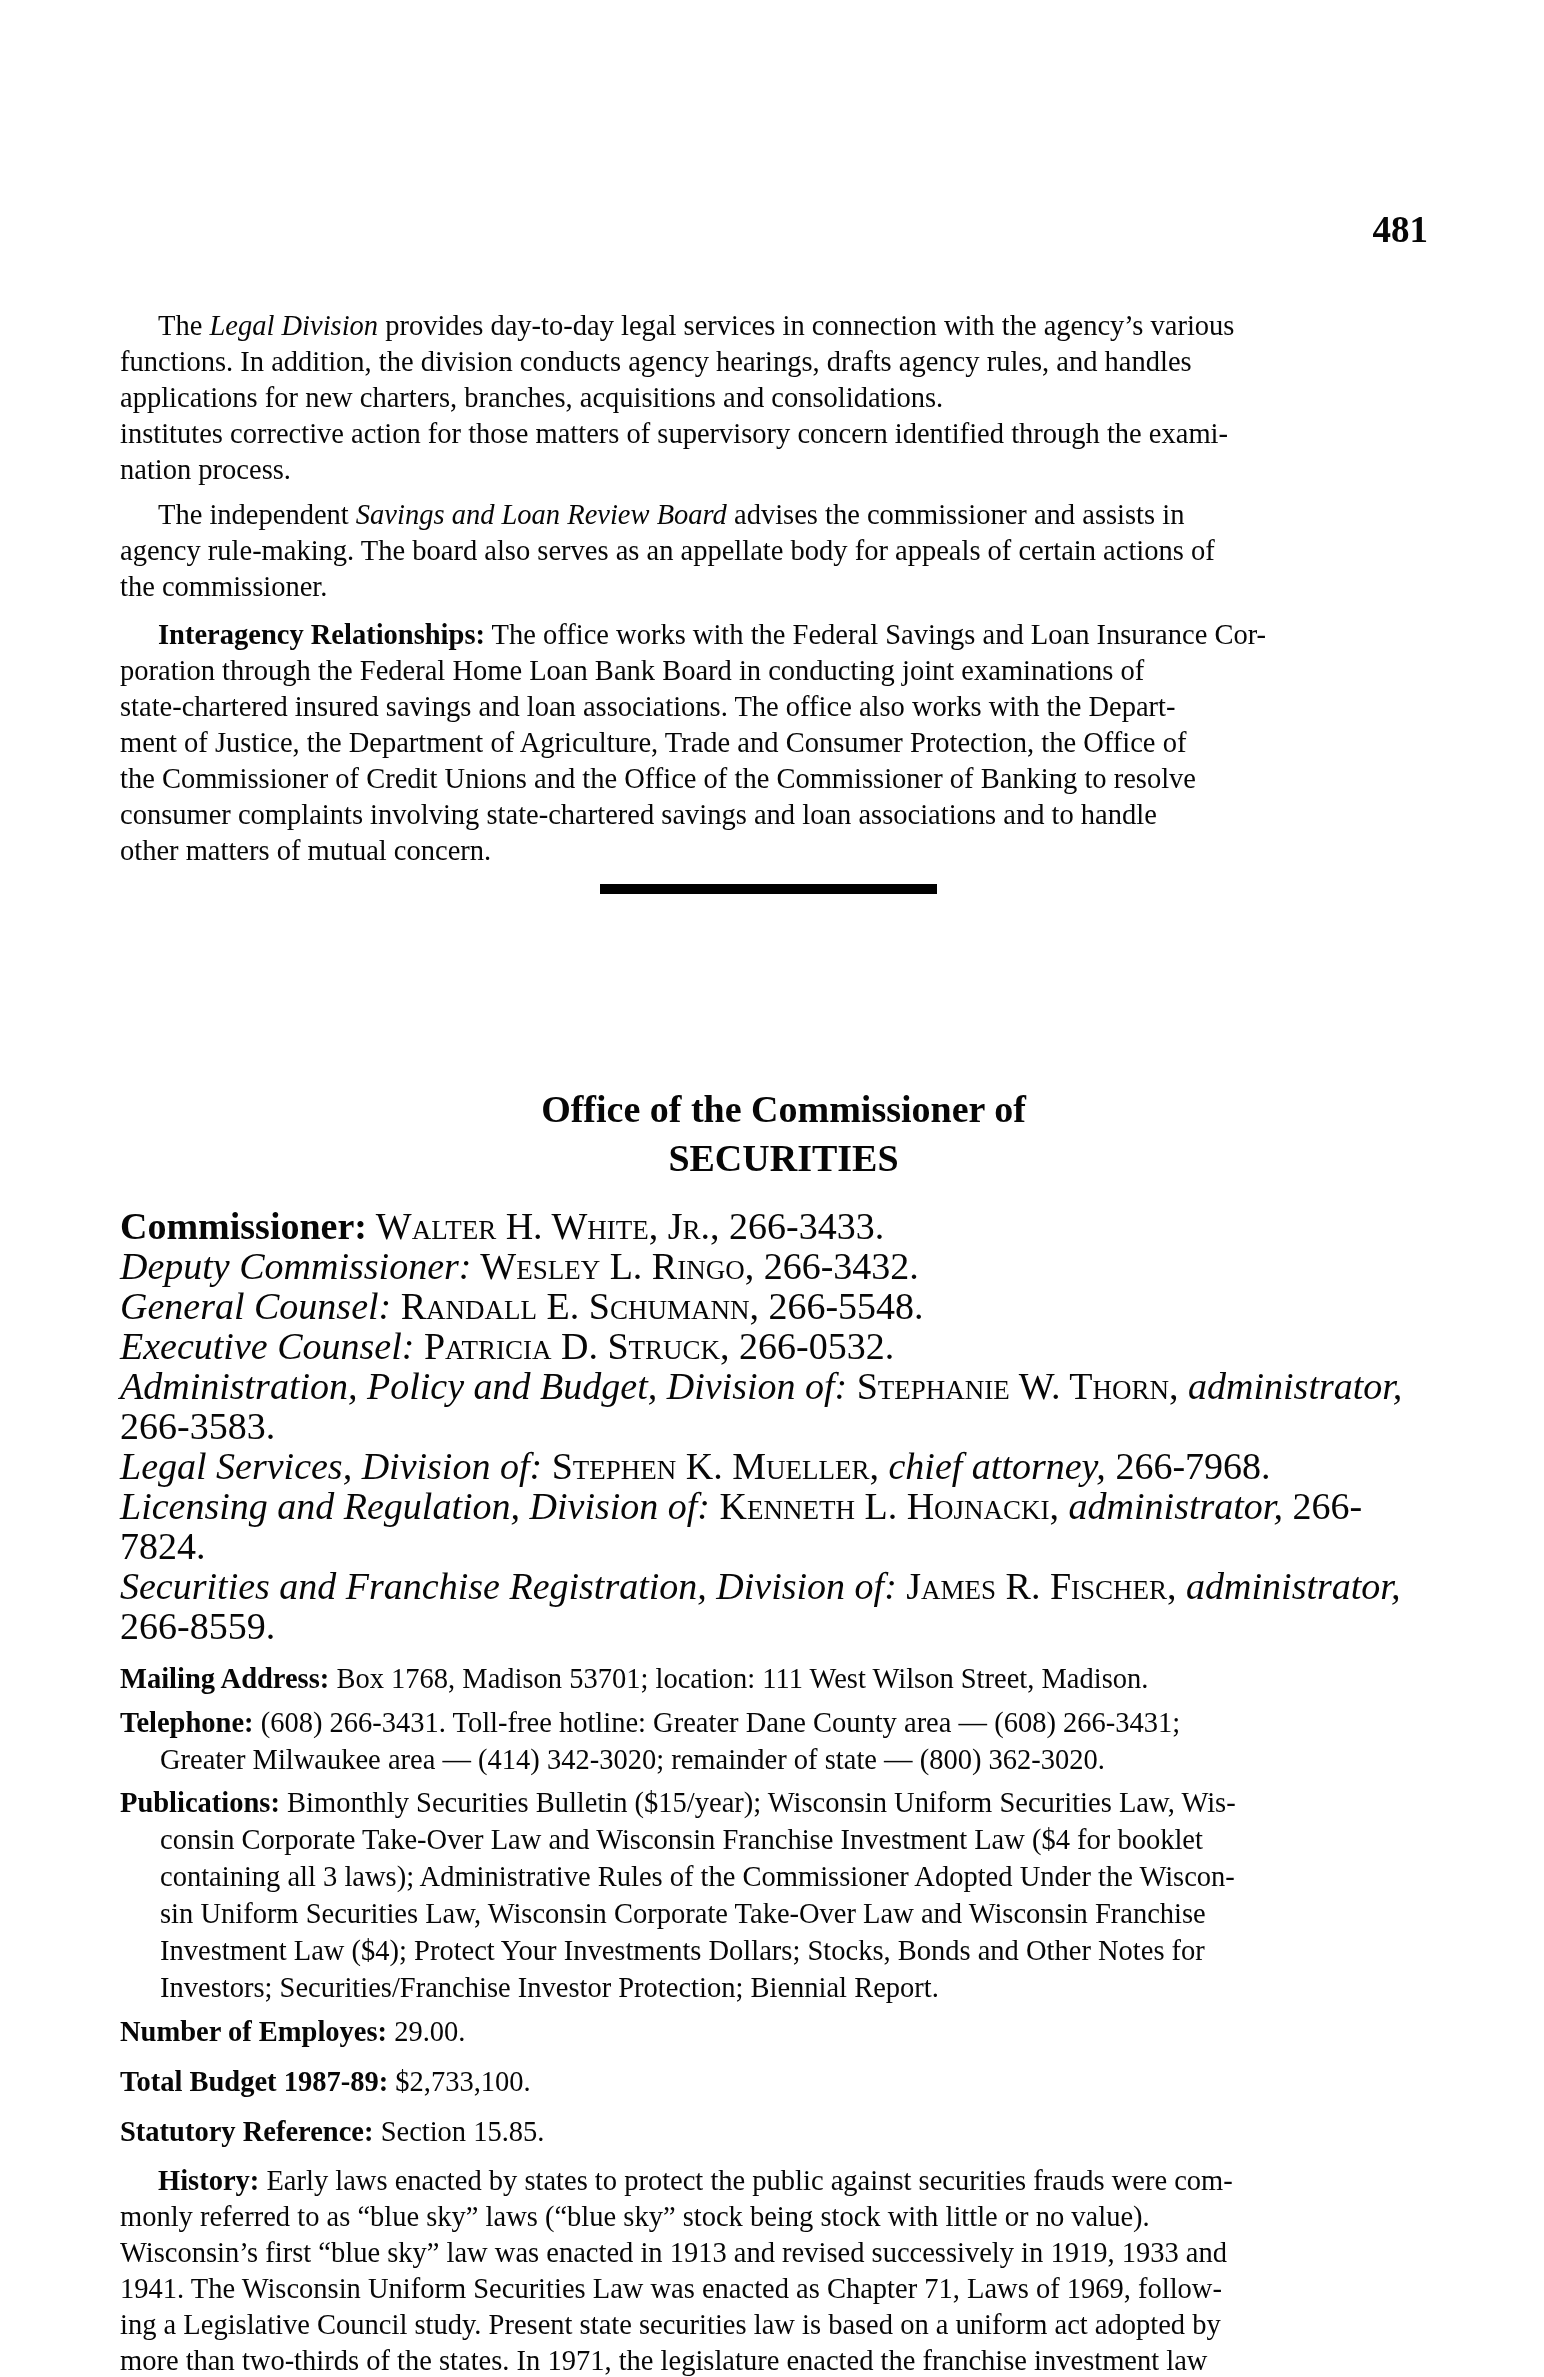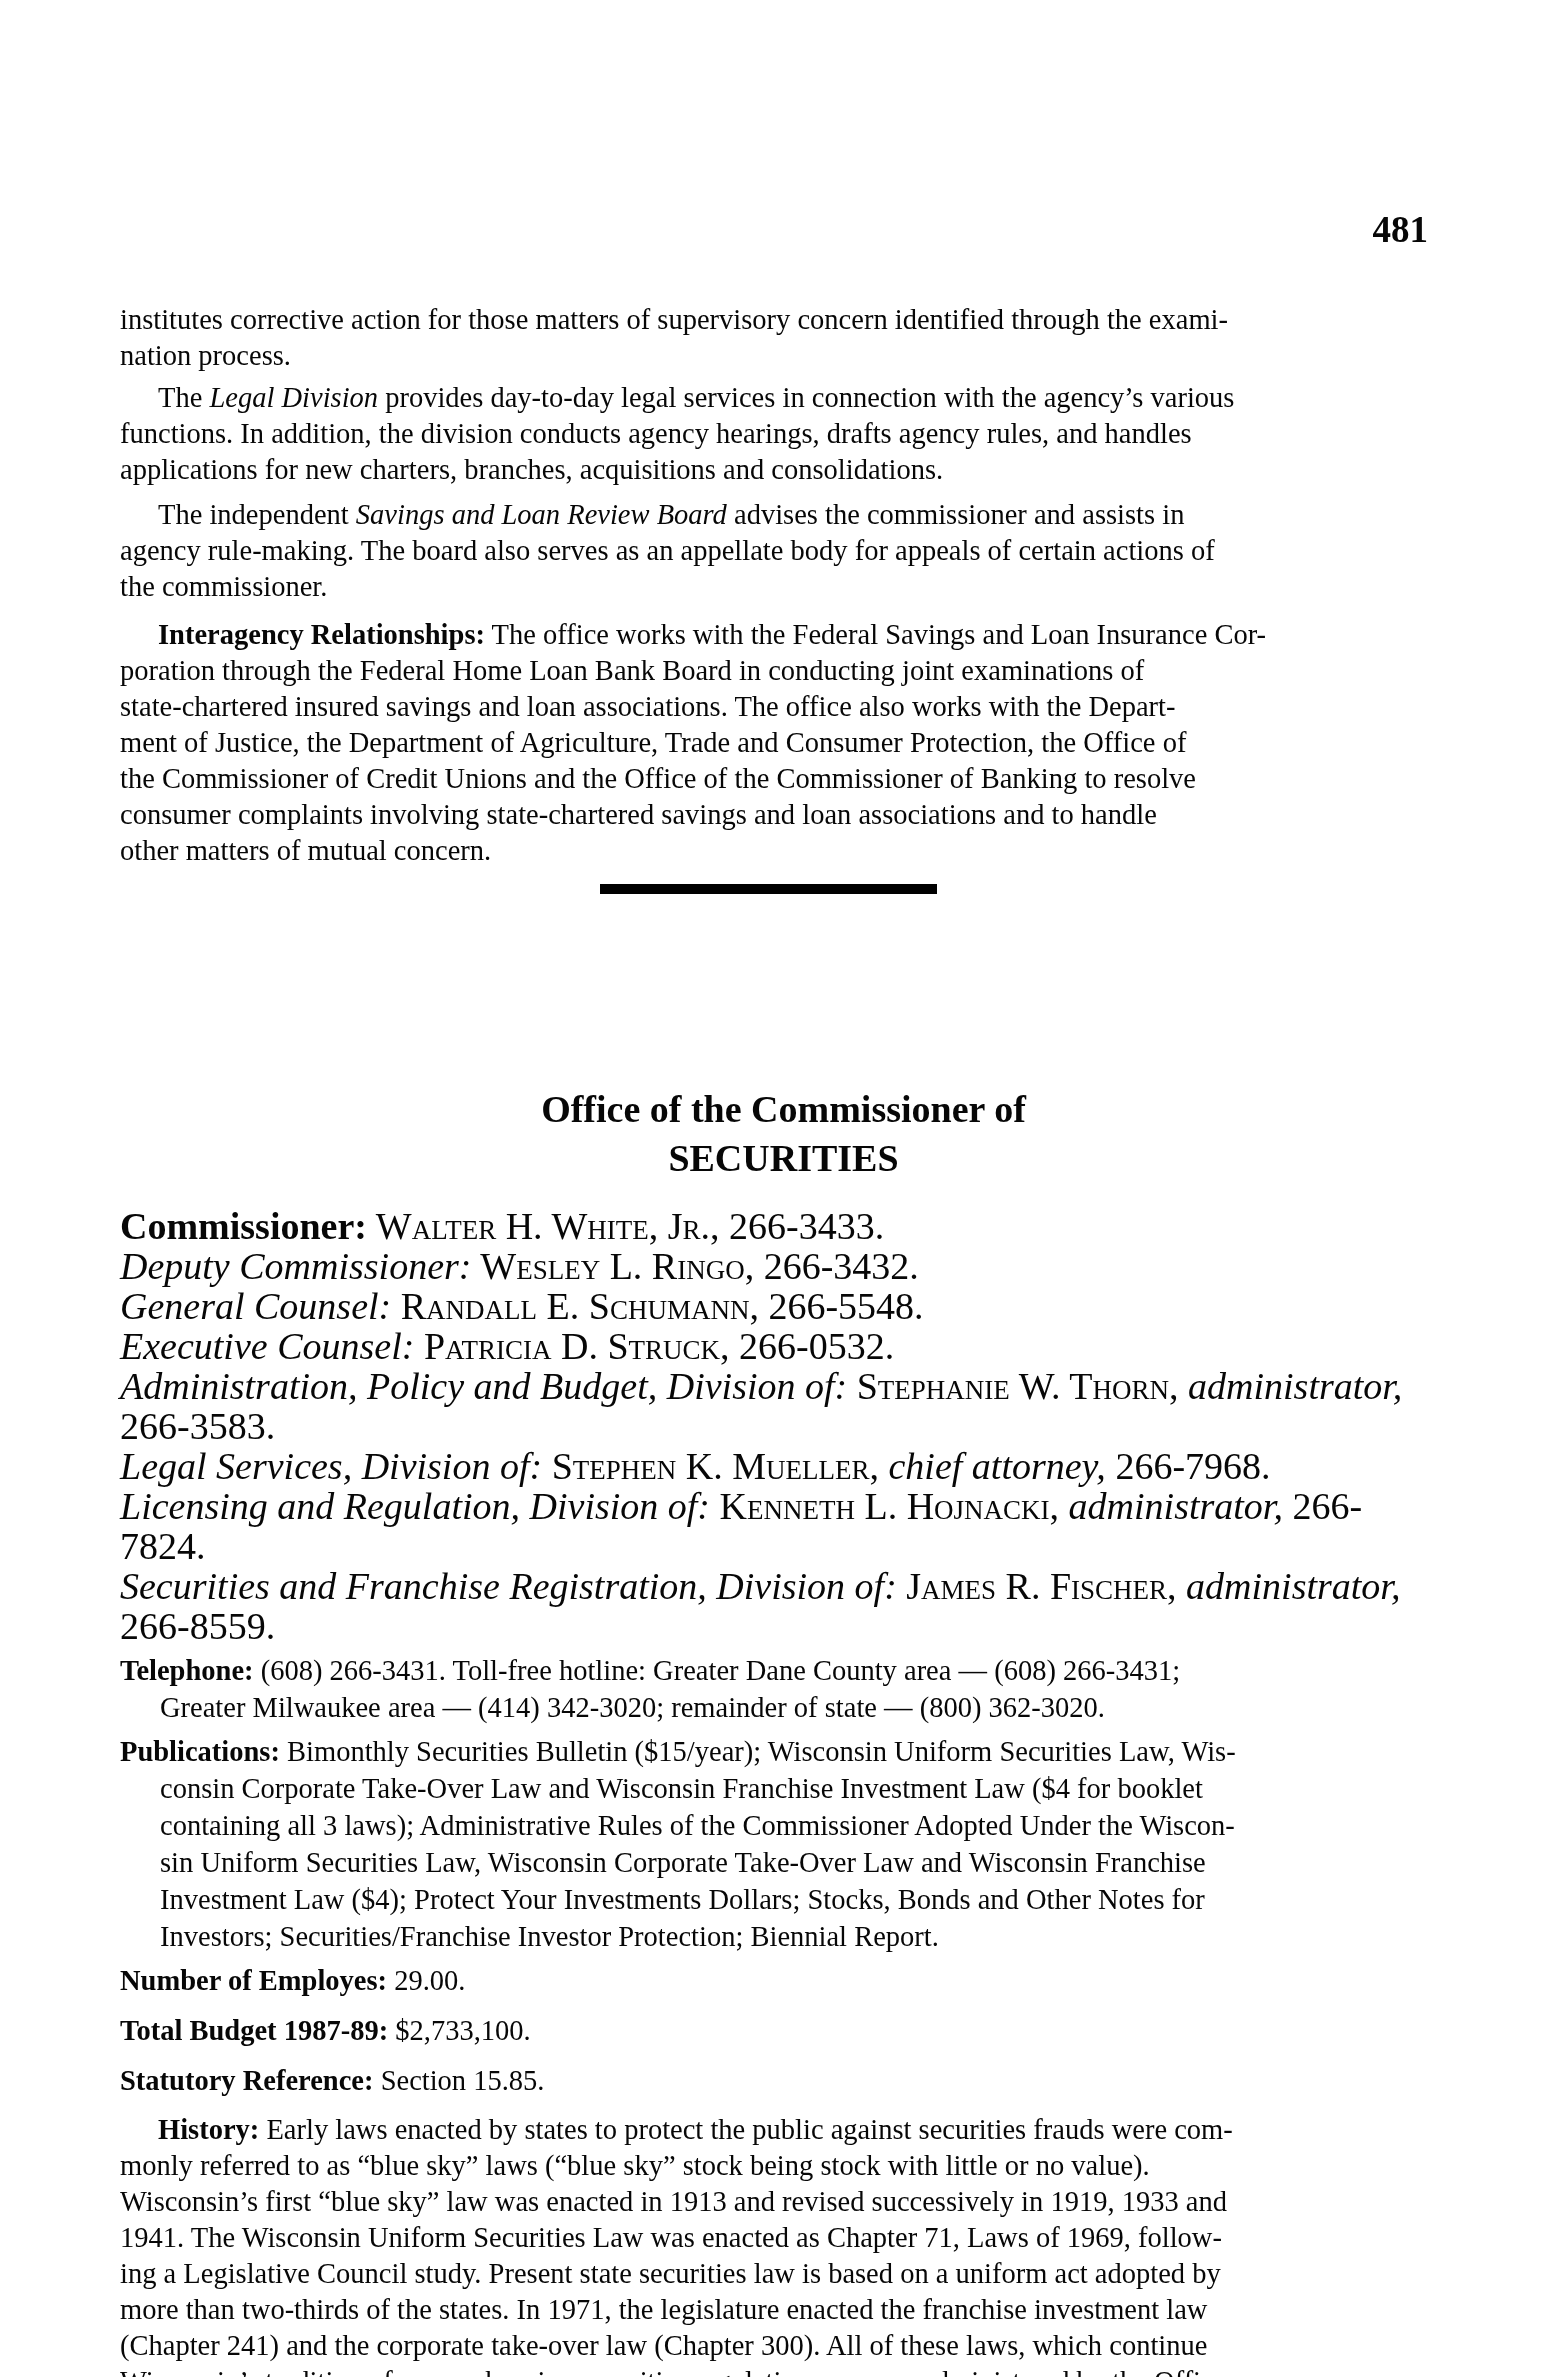--- a/index.html
+++ b/index.html
@@ -67,26 +67,26 @@
 </style>
 </head>
 <body>
 
 <div class="page">
 
   <div class="page-number">481</div>
 
   <div class="body-col">
 
-    <p class="para"><span>institutes corrective action for those matters of supervisory concern identified through the exami-
-nation process.</span></p>
-
     <p class="para indent mt-12"><span>The </span><i>Legal Division</i><span> provides day-to-day legal services in connection with the agency’s various
 functions.  In addition, the division conducts agency hearings, drafts agency rules, and handles
 applications for new charters, branches, acquisitions and consolidations.</span></p>
+
+    <p class="para"><span>institutes corrective action for those matters of supervisory concern identified through the exami-
+nation process.</span></p>
 
     <p class="para indent mt-20"><span>The independent </span><i>Savings and Loan Review Board</i><span> advises the commissioner and assists in
 agency rule-making.  The board also serves as an appellate body for appeals of certain actions of
 the commissioner.</span></p>
 
     <p class="para indent mt-22"><b>Interagency Relationships:</b><span> The office works with the Federal Savings and Loan Insurance Cor-
 poration through the Federal Home Loan Bank Board in conducting joint examinations of
 state-chartered insured savings and loan associations.  The office also works with the Depart-
 ment of Justice, the Department of Agriculture, Trade and Consumer Protection, the Office of
 the Commissioner of Credit Unions and the Office of the Commissioner of Banking to resolve
@@ -104,20 +104,21 @@
       <li><b>Commissioner:</b><span class="sc"> Walter H. White, Jr.,</span><span> 266-3433.</span></li>
       <li><i>Deputy Commissioner:</i><span class="sc"> Wesley L. Ringo,</span><span> 266-3432.</span></li>
       <li><i>General Counsel:</i><span class="sc"> Randall E. Schumann,</span><span> 266-5548.</span></li>
       <li><i>Executive Counsel:</i><span class="sc"> Patricia D. Struck,</span><span> 266-0532.</span></li>
       <li><i>Administration, Policy and Budget, Division of:</i><span class="sc"> Stephanie W. Thorn,</span><i> administrator,</i><span> 266-3583.</span></li>
       <li><i>Legal Services, Division of:</i><span class="sc"> Stephen K. Mueller,</span><i> chief attorney,</i><span> 266-7968.</span></li>
       <li><i>Licensing and Regulation, Division of:</i><span class="sc"> Kenneth L. Hojnacki,</span><i> administrator,</i><span> 266-7824.</span></li>
       <li><i>Securities and Franchise Registration, Division of:</i><span class="sc"> James R. Fischer,</span><i> administrator,</i><span> 266-8559.</span></li>
     </ul>
 
+    <p class="entry mt-30"><b>Mailing Address:</b><span> Box 1768, Madison 53701; location: 111 West Wilson Street, Madison.</span></p>
 
     <p class="entry mt-14"><b>Telephone:</b><span> (608) 266-3431. Toll-free hotline: Greater Dane County area — (608) 266-3431;
 Greater Milwaukee area — (414) 342-3020; remainder of state — (800) 362-3020.</span></p>
 
     <p class="entry mt-14"><b>Publications:</b><span> Bimonthly Securities Bulletin ($15/year); Wisconsin Uniform Securities Law, Wis-
 consin Corporate Take-Over Law and Wisconsin Franchise Investment Law ($4 for booklet
 containing all 3 laws); Administrative Rules of the Commissioner Adopted Under the Wiscon-
 sin Uniform Securities Law, Wisconsin Corporate Take-Over Law and Wisconsin Franchise
 Investment Law ($4); Protect Your Investments Dollars; Stocks, Bonds and Other Notes for
 Investors; Securities/Franchise Investor Protection; Biennial Report.</span></p>

